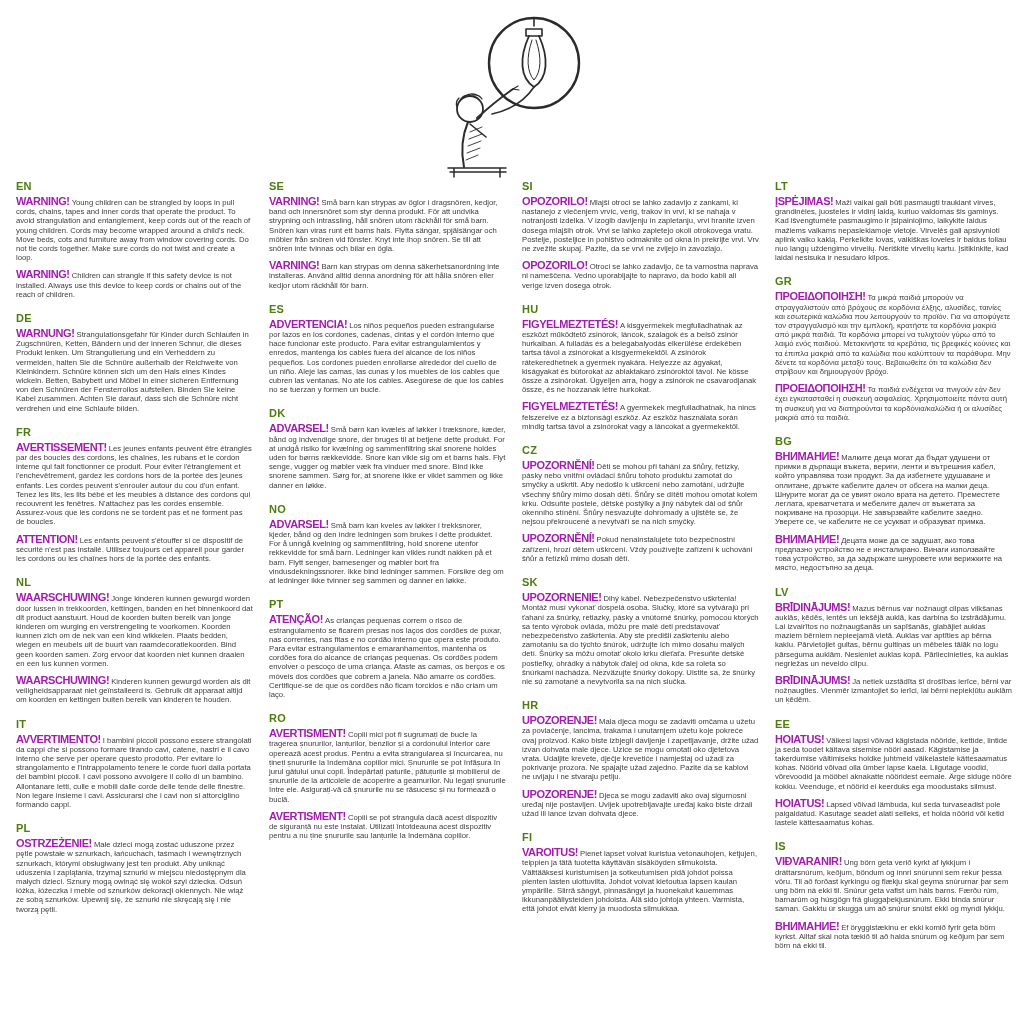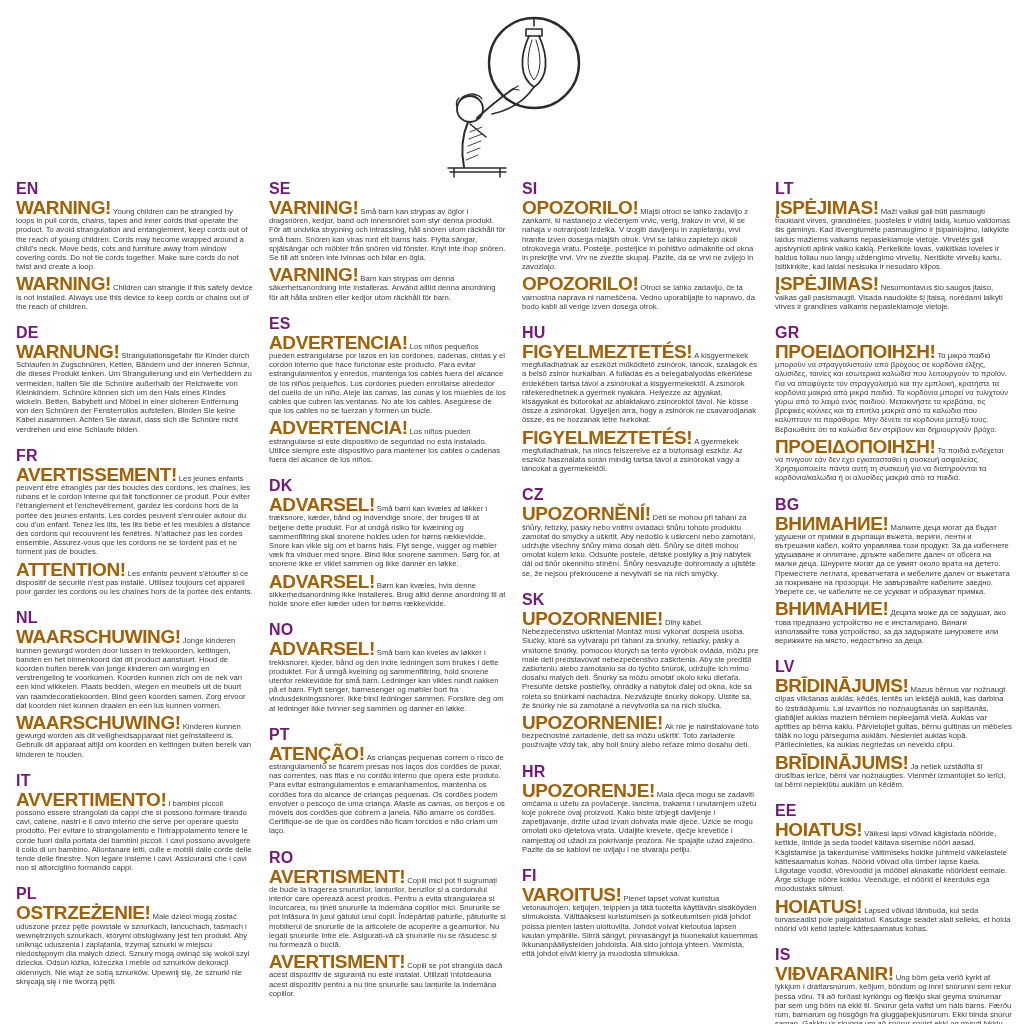--- a/index.html
+++ b/index.html
@@ -21,38 +21,38 @@
     position: absolute;
     left: 16px; top: 180px;
     width: 996px;
     display: grid;
     grid-template-columns: repeat(4, 1fr);
     column-gap: 16px;
   }
   .column { min-width: 0; }
   .lang-section { margin: 0 0 13px 0; }
   .lang-code {
-    font-size: 16px;
+    font-size: 11px;
     font-weight: bold;
-    color: #701a75;
+    color: #4d7c0f;
     margin: 0 0 5px 0;
     letter-spacing: 0.2px;
   }
   .warning {
     margin: 0 0 8px 0;
     font-size: 7.7px;
     line-height: 9.2px;
     color: #3c3c3c;
     text-align: left;
   }
   .warning-title {
-    font-size: 19px;
+    font-size: 11px;
     line-height: 9px;
     font-weight: bold;
-    color: #a16207;
+    color: #a21caf;
     letter-spacing: -0.4px;
     margin-right: 2px;
     vertical-align: baseline;
     white-space: nowrap;
   }
 </style>
 </head>
 <body>
 
 <svg class="illustration" viewBox="0 0 170 170" fill="none" stroke="#2b2b2b" stroke-linecap="round" stroke-linejoin="round">
@@ -110,26 +110,24 @@
     </div>
   <div class="column">
       <section class="lang-section">
         <h2 class="lang-code">SE</h2>
         <p class="warning"><span class="warning-title">VARNING!</span><span class="warning-body">Små barn kan strypas av öglor i dragsnören, kedjor, band och innersnöret som styr denna produkt. För att undvika strypning och intrassling, håll snören utom räckhåll för små barn. Snören kan viras runt ett barns hals. Flytta sängar, spjälsängar och möbler från snören vid fönster. Knyt inte ihop snören. Se till att snören inte tvinnas och bilar en ögla.</span></p>
         <p class="warning"><span class="warning-title">VARNING!</span><span class="warning-body">Barn kan strypas om denna säkerhetsanordning inte installeras. Använd alltid denna anordning för att hålla snören eller kedjor utom räckhåll för barn.</span></p>
       </section>
       <section class="lang-section">
         <h2 class="lang-code">ES</h2>
         <p class="warning"><span class="warning-title">ADVERTENCIA!</span><span class="warning-body">Los niños pequeños pueden estrangularse por lazos en los cordones, cadenas, cintas y el cordón interno que hace funcionar este producto. Para evitar estrangulamientos y enredos, mantenga los cables fuera del alcance de los niños pequeños. Los cordones pueden enrollarse alrededor del cuello de un niño. Aleje las camas, las cunas y los muebles de los cables que cubren las ventanas. No ate los cables. Asegúrese de que los cables no se tuerzan y formen un bucle.</span></p>
-        <p class="warning"><span class="warning-title">ADVERTENCIA!</span><span class="warning-body">Los niños pueden estrangularse si este dispositivo de seguridad no está instalado. Utilice siempre este dispositivo para mantener los cables o cadenas fuera del alcance de los niños.</span></p>
       </section>
       <section class="lang-section">
         <h2 class="lang-code">DK</h2>
         <p class="warning"><span class="warning-title">ADVARSEL!</span><span class="warning-body">Små børn kan kvæles af løkker i træksnore, kæder, bånd og indvendige snore, der bruges til at betjene dette produkt. For at undgå risiko for kvælning og sammenfiltring skal snorene holdes uden for børns rækkevidde. Snore kan vikle sig om et barns hals. Flyt senge, vugger og møbler væk fra vinduer med snore. Bind ikke snorene sammen. Sørg for, at snorene ikke er viklet sammen og ikke danner en løkke.</span></p>
-        <p class="warning"><span class="warning-title">ADVARSEL!</span><span class="warning-body">Børn kan kvæles, hvis denne sikkerhedsanordning ikke installeres. Brug altid denne anordning til at holde snore eller kæder uden for børns rækkevidde.</span></p>
       </section>
       <section class="lang-section">
         <h2 class="lang-code">NO</h2>
         <p class="warning"><span class="warning-title">ADVARSEL!</span><span class="warning-body">Små barn kan kveles av løkker i trekksnorer, kjeder, bånd og den indre ledningen som brukes i dette produktet. For å unngå kvelning og sammenfiltring, hold snorene utenfor rekkevidde for små barn. Ledninger kan vikles rundt nakken på et barn. Flytt senger, barnesenger og møbler bort fra vindusdekningssnorer. Ikke bind ledninger sammen. Forsikre deg om at ledninger ikke tvinner seg sammen og danner en løkke.</span></p>
       </section>
       <section class="lang-section">
         <h2 class="lang-code">PT</h2>
         <p class="warning"><span class="warning-title">ATENÇÃO!</span><span class="warning-body">As crianças pequenas correm o risco de estrangulamento se ficarem presas nos laços dos cordões de puxar, nas correntes, nas fitas e no cordão interno que opera este produto. Para evitar estrangulamentos e emaranhamentos, mantenha os cordões fora do alcance de crianças pequenas. Os cordões podem envolver o pescoço de uma criança. Afaste as camas, os berços e os móveis dos cordões que cobrem a janela. Não amarre os cordões. Certifique-se de que os cordões não ficam torcidos e não criam um laço.</span></p>
       </section>
       <section class="lang-section">
@@ -145,40 +143,40 @@
         <p class="warning"><span class="warning-title">OPOZORILO!</span><span class="warning-body">Otroci se lahko zadavijo, če ta varnostna naprava ni nameščena. Vedno uporabljajte to napravo, da bodo kabli ali verige izven dosega otrok.</span></p>
       </section>
       <section class="lang-section">
         <h2 class="lang-code">HU</h2>
         <p class="warning"><span class="warning-title">FIGYELMEZTETÉS!</span><span class="warning-body">A kisgyermekek megfulladhatnak az eszközt működtető zsinórok, láncok, szalagok és a belső zsinór hurkaiban. A fulladás és a belegabalyodás elkerülése érdekében tartsa távol a zsinórokat a kisgyermekektől. A zsinórok rátekeredhetnek a gyermek nyakára. Helyezze az ágyakat, kiságyakat és bútorokat az ablaktakaró zsinóroktól távol. Ne kösse össze a zsinórokat. Ügyeljen arra, hogy a zsinórok ne csavarodjanak össze, és ne hozzanak létre hurkokat.</span></p>
         <p class="warning"><span class="warning-title">FIGYELMEZTETÉS!</span><span class="warning-body">A gyermekek megfulladhatnak, ha nincs felszerelve ez a biztonsági eszköz. Az eszköz használata során mindig tartsa távol a zsinórokat vagy a láncokat a gyermekektől.</span></p>
       </section>
       <section class="lang-section">
         <h2 class="lang-code">CZ</h2>
         <p class="warning"><span class="warning-title">UPOZORNĚNÍ!</span><span class="warning-body">Děti se mohou při tahání za šňůry, řetízky, pásky nebo vnitřní ovládací šňůru tohoto produktu zamotat do smyčky a uškrtit. Aby nedošlo k uškrcení nebo zamotání, udržujte všechny šňůry mimo dosah dětí. Šňůry se dítěti mohou omotat kolem krku. Odsuňte postele, dětské postýlky a jiný nábytek dál od šňůr okenního stínění. Šňůry nesvazujte dohromady a ujistěte se, že nejsou překroucené a nevytváří se na nich smyčky.</span></p>
+        <p class="warning"><span class="warning-title">UPOZORNĚNÍ!</span><span class="warning-body">Pokud nenainstalujete toto bezpečnostní zařízení, hrozí dětem uškrcení. Vždy používejte zařízení k uchování šňůr a řetízků mimo dosah dětí.</span></p>
       </section>
       <section class="lang-section">
         <h2 class="lang-code">SK</h2>
         <p class="warning"><span class="warning-title">UPOZORNENIE!</span><span class="warning-body">Dlhý kábel. Nebezpečenstvo uškrtenia! Montáž musí vykonať dospelá osoba. Slučky, ktoré sa vytvárajú pri ťahaní za šnúrky, retiazky, pásky a vnútorné šnúrky, pomocou ktorých sa tento výrobok ovláda, môžu pre malé deti predstavovať nebezpečenstvo zaškrtenia. Aby ste predišli zaškrteniu alebo zamotaniu sa do týchto šnúrok, udržujte ich mimo dosahu malých detí. Šnúrky sa môžu omotať okolo krku dieťaťa. Presuňte detské postieľky, ohrádky a nábytok ďalej od okna, kde sa roleta so šnúrkami nachádza. Nezväzujte šnúrky dokopy. Uistite sa, že šnúrky nie sú zamotané a nevytvorila sa na nich slučka.</span></p>
-        <p class="warning"><span class="warning-title">UPOZORNENIE!</span><span class="warning-body">Ak nie je nainštalované toto bezpečnostné zariadenie, deti sa môžu uškrtiť. Toto zariadenie používajte vždy tak, aby boli šnúry alebo reťaze mimo dosahu detí.</span></p>
       </section>
       <section class="lang-section">
         <h2 class="lang-code">HR</h2>
         <p class="warning"><span class="warning-title">UPOZORENJE!</span><span class="warning-body">Mala djeca mogu se zadaviti omčama u užetu za povlačenje, lancima, trakama i unutarnjem užetu koje pokreće ovaj proizvod. Kako biste izbjegli davljenje i zapetljavanje, držite užad izvan dohvata male djece. Uzice se mogu omotati oko djetetova vrata. Udaljite krevete, dječje krevetiće i namještaj od užadi za pokrivanje prozora. Ne spajajte užad zajedno. Pazite da se kablovi ne uvijaju i ne stvaraju petlju.</span></p>
+        <p class="warning"><span class="warning-title">UPOZORENJE!</span><span class="warning-body">Djeca se mogu zadaviti ako ovaj sigurnosni uređaj nije postavljen. Uvijek upotrebljavajte uređaj kako biste držali užad ili lance izvan dohvata djece.</span></p>
       </section>
       <section class="lang-section">
         <h2 class="lang-code">FI</h2>
         <p class="warning"><span class="warning-title">VAROITUS!</span><span class="warning-body">Pienet lapset voivat kuristua vetonauhojen, ketjujen, teippien ja tätä tuotetta käyttävän sisäköyden silmukoista. Välttääksesi kuristumisen ja sotkeutumisen pidä johdot poissa pienten lasten ulottuvilta. Johdot voivat kietoutua lapsen kaulan ympärille. Siirrä sängyt, pinnasängyt ja huonekalut kauemmas ikkunanpäällysteiden johdoista. Älä sido johtoja yhteen. Varmista, että johdot eivät kierry ja muodosta silmukkaa.</span></p>
       </section>
     </div>
   <div class="column">
       <section class="lang-section">
         <h2 class="lang-code">LT</h2>
         <p class="warning"><span class="warning-title">ĮSPĖJIMAS!</span><span class="warning-body">Maži vaikai gali būti pasmaugti traukiant virves, grandinėles, juosteles ir vidinį laidą, kuriuo valdomas šis gaminys. Kad išvengtumėte pasmaugimo ir įsipainiojimo, laikykite laidus mažiems vaikams nepasiekiamoje vietoje. Virvelės gali apsivynioti aplink vaiko kaklą. Perkelkite lovas, vaikiškas loveles ir baldus toliau nuo langų uždengimo virvelių. Neriškite virvelių kartu. Įsitikinkite, kad laidai nesisuka ir nesudaro kilpos.</span></p>
-        <p class="warning"><span class="warning-title">ĮSPĖJIMAS!</span><span class="warning-body">Nesumontavus šio saugos įtaiso, vaikas gali pasismaugti. Visada naudokite šį įtaisą, norėdami laikyti virves ir grandines vaikams nepasiekiamoje vietoje.</span></p>
       </section>
       <section class="lang-section">
         <h2 class="lang-code">GR</h2>
         <p class="warning"><span class="warning-title">ΠΡΟΕΙΔΟΠΟΙΗΣΗ!</span><span class="warning-body">Τα μικρά παιδιά μπορούν να στραγγαλιστούν από βρόχους σε κορδόνια έλξης, αλυσίδες, ταινίες και εσωτερικά καλώδια που λειτουργούν το προϊόν. Για να αποφύγετε τον στραγγαλισμό και την εμπλοκή, κρατήστε τα κορδόνια μακριά από μικρά παιδιά. Τα κορδόνια μπορεί να τυλιχτούν γύρω από το λαιμό ενός παιδιού. Μετακινήστε τα κρεβάτια, τις βρεφικές κούνιες και τα έπιπλα μακριά από τα καλώδια που καλύπτουν τα παράθυρα. Μην δένετε τα κορδόνια μεταξύ τους. Βεβαιωθείτε ότι τα καλώδια δεν στρίβουν και δημιουργούν βρόχο.</span></p>
         <p class="warning"><span class="warning-title">ΠΡΟΕΙΔΟΠΟΙΗΣΗ!</span><span class="warning-body">Τα παιδιά ενδέχεται να πνιγούν εάν δεν έχει εγκατασταθεί η συσκευή ασφαλείας. Χρησιμοποιείτε πάντα αυτή τη συσκευή για να διατηρούνται τα κορδόνια/καλώδια ή οι αλυσίδες μακριά από τα παιδιά.</span></p>
       </section>
       <section class="lang-section">
         <h2 class="lang-code">BG</h2>
         <p class="warning"><span class="warning-title">ВНИМАНИЕ!</span><span class="warning-body">Малките деца могат да бъдат удушени от примки в дърпащи въжета, вериги, ленти и вътрешния кабел, който управлява този продукт. За да избегнете удушаване и оплитане, дръжте кабелите далеч от обсега на малки деца. Шнурите могат да се увият около врата на детето. Преместете леглата, креватчетата и мебелите далеч от въжетата за покриване на прозорци. Не завързвайте кабелите заедно. Уверете се, че кабелите не се усукват и образуват примка.</span></p>
         <p class="warning"><span class="warning-title">ВНИМАНИЕ!</span><span class="warning-body">Децата може да се задушат, ако това предпазно устройство не е инсталирано. Винаги използвайте това устройство, за да задържате шнуровете или верижките на място, недостъпно за деца.</span></p>

